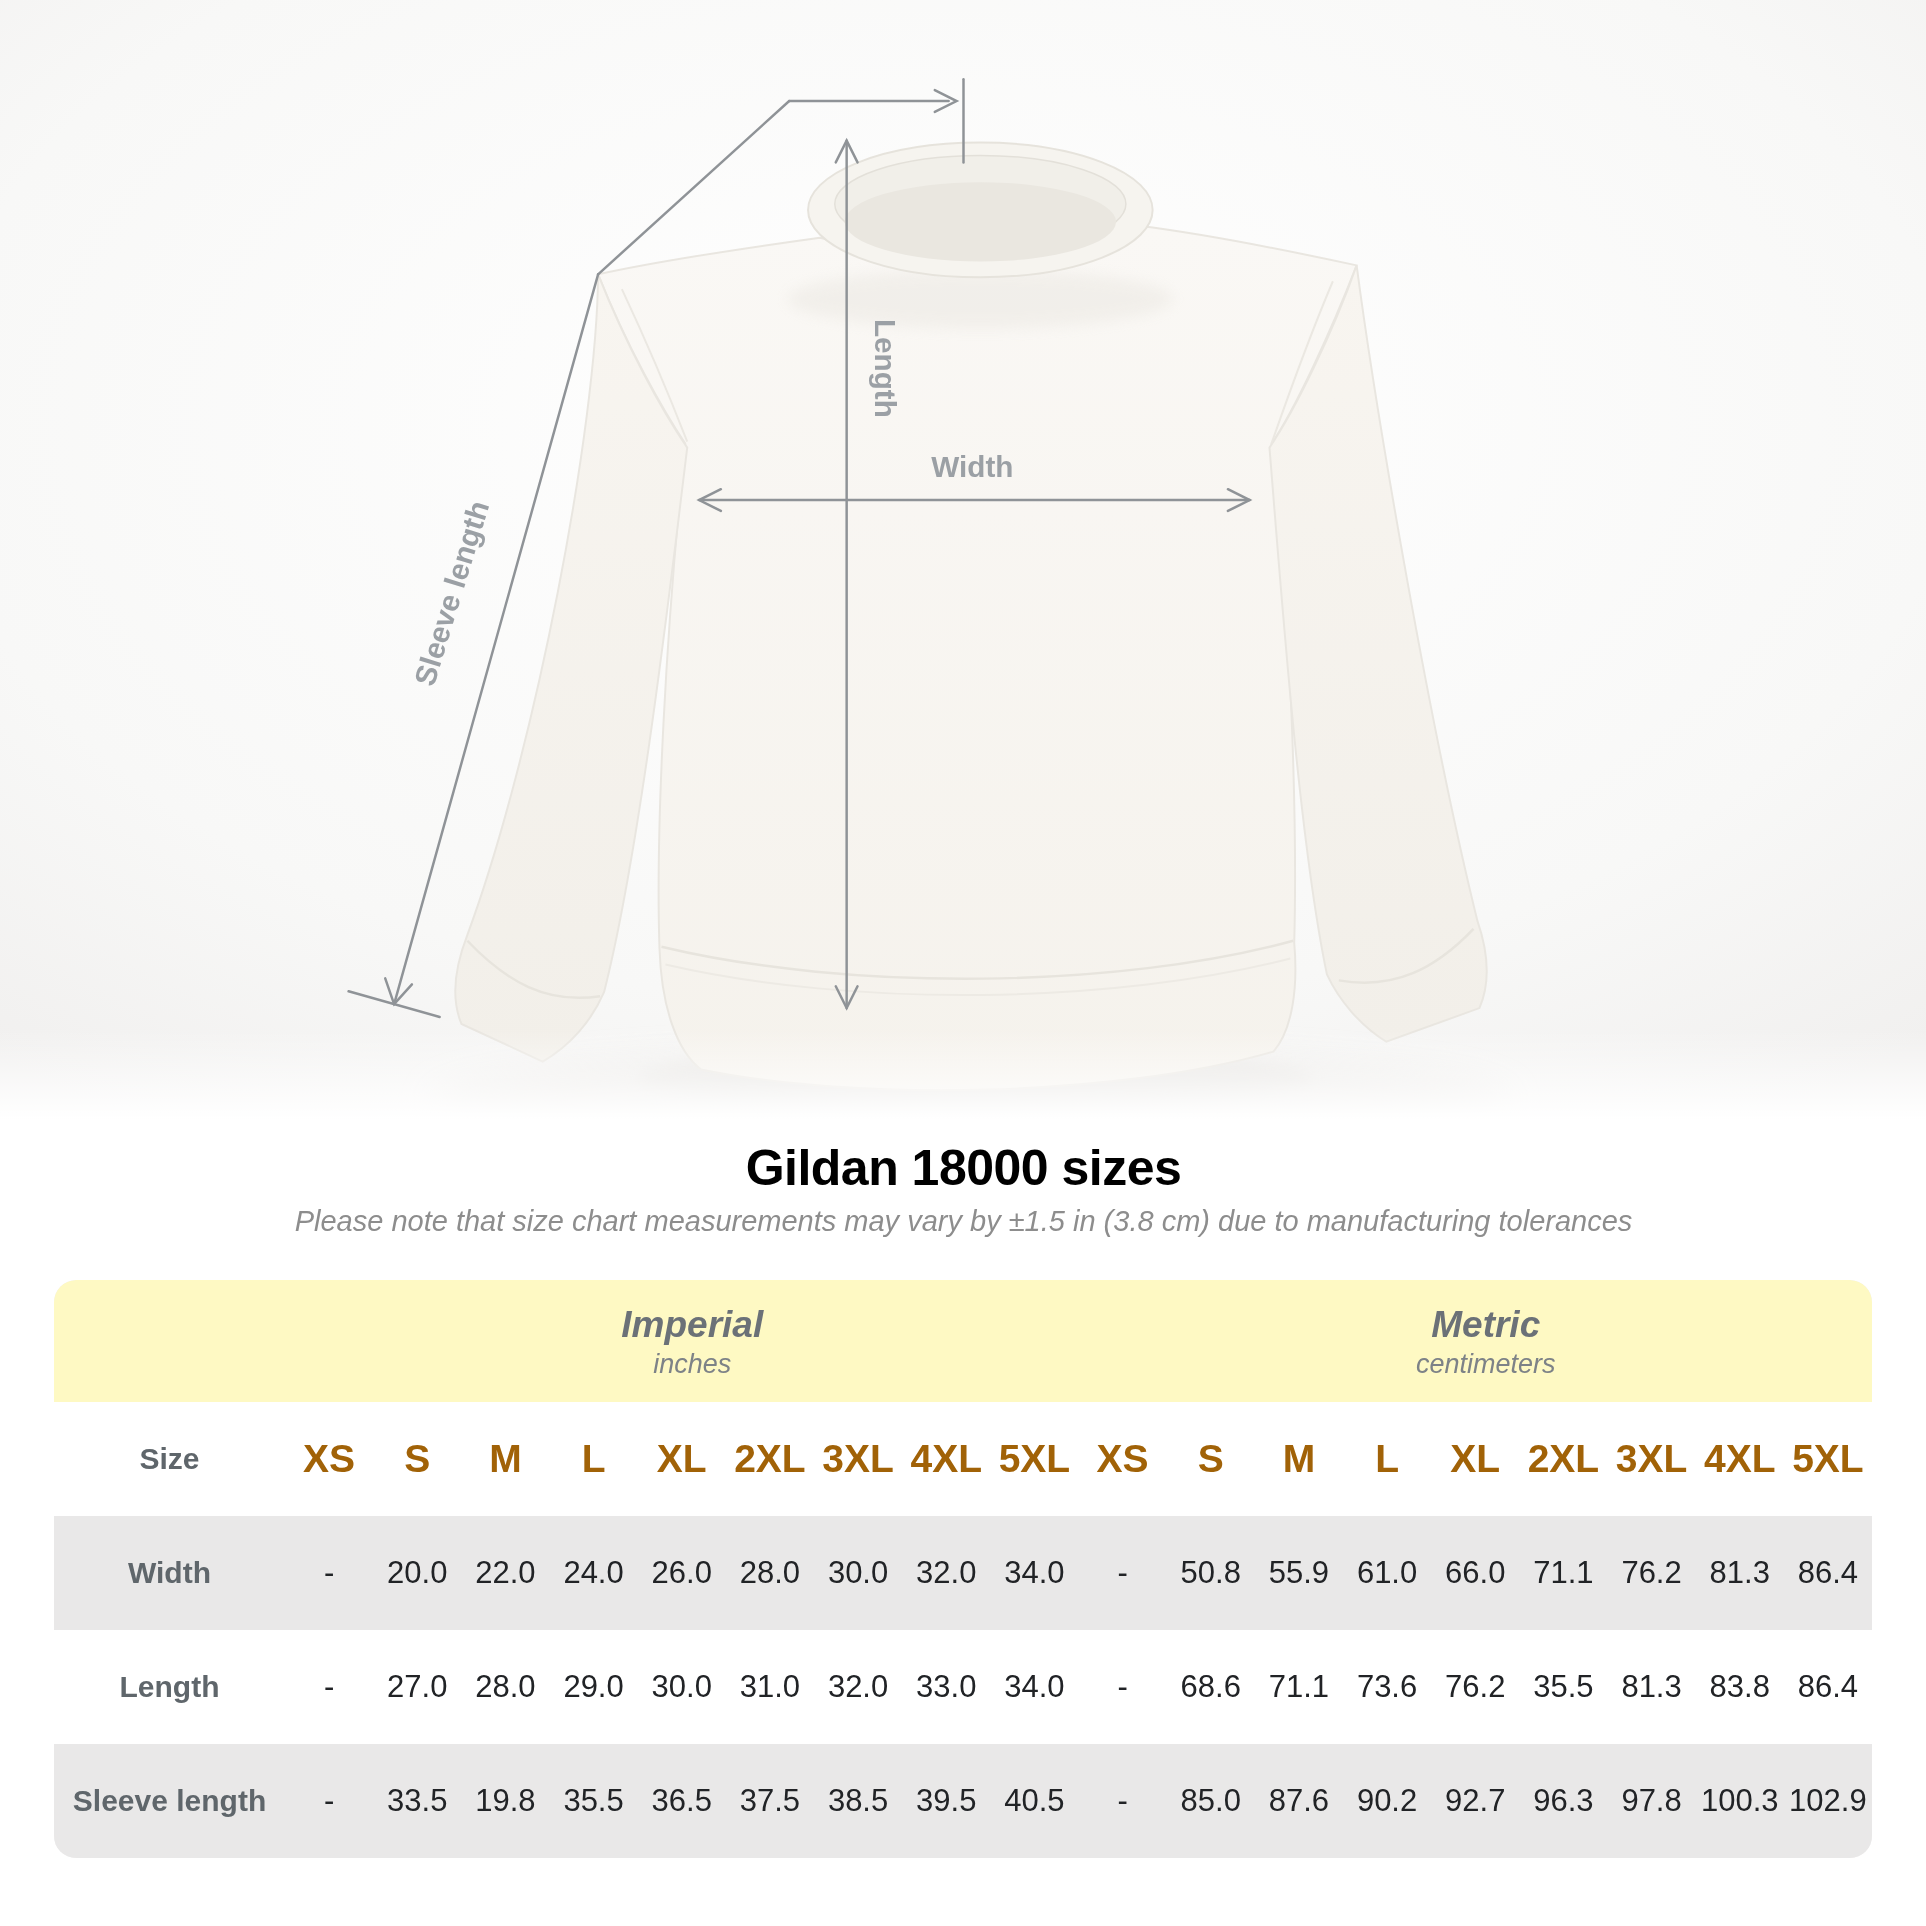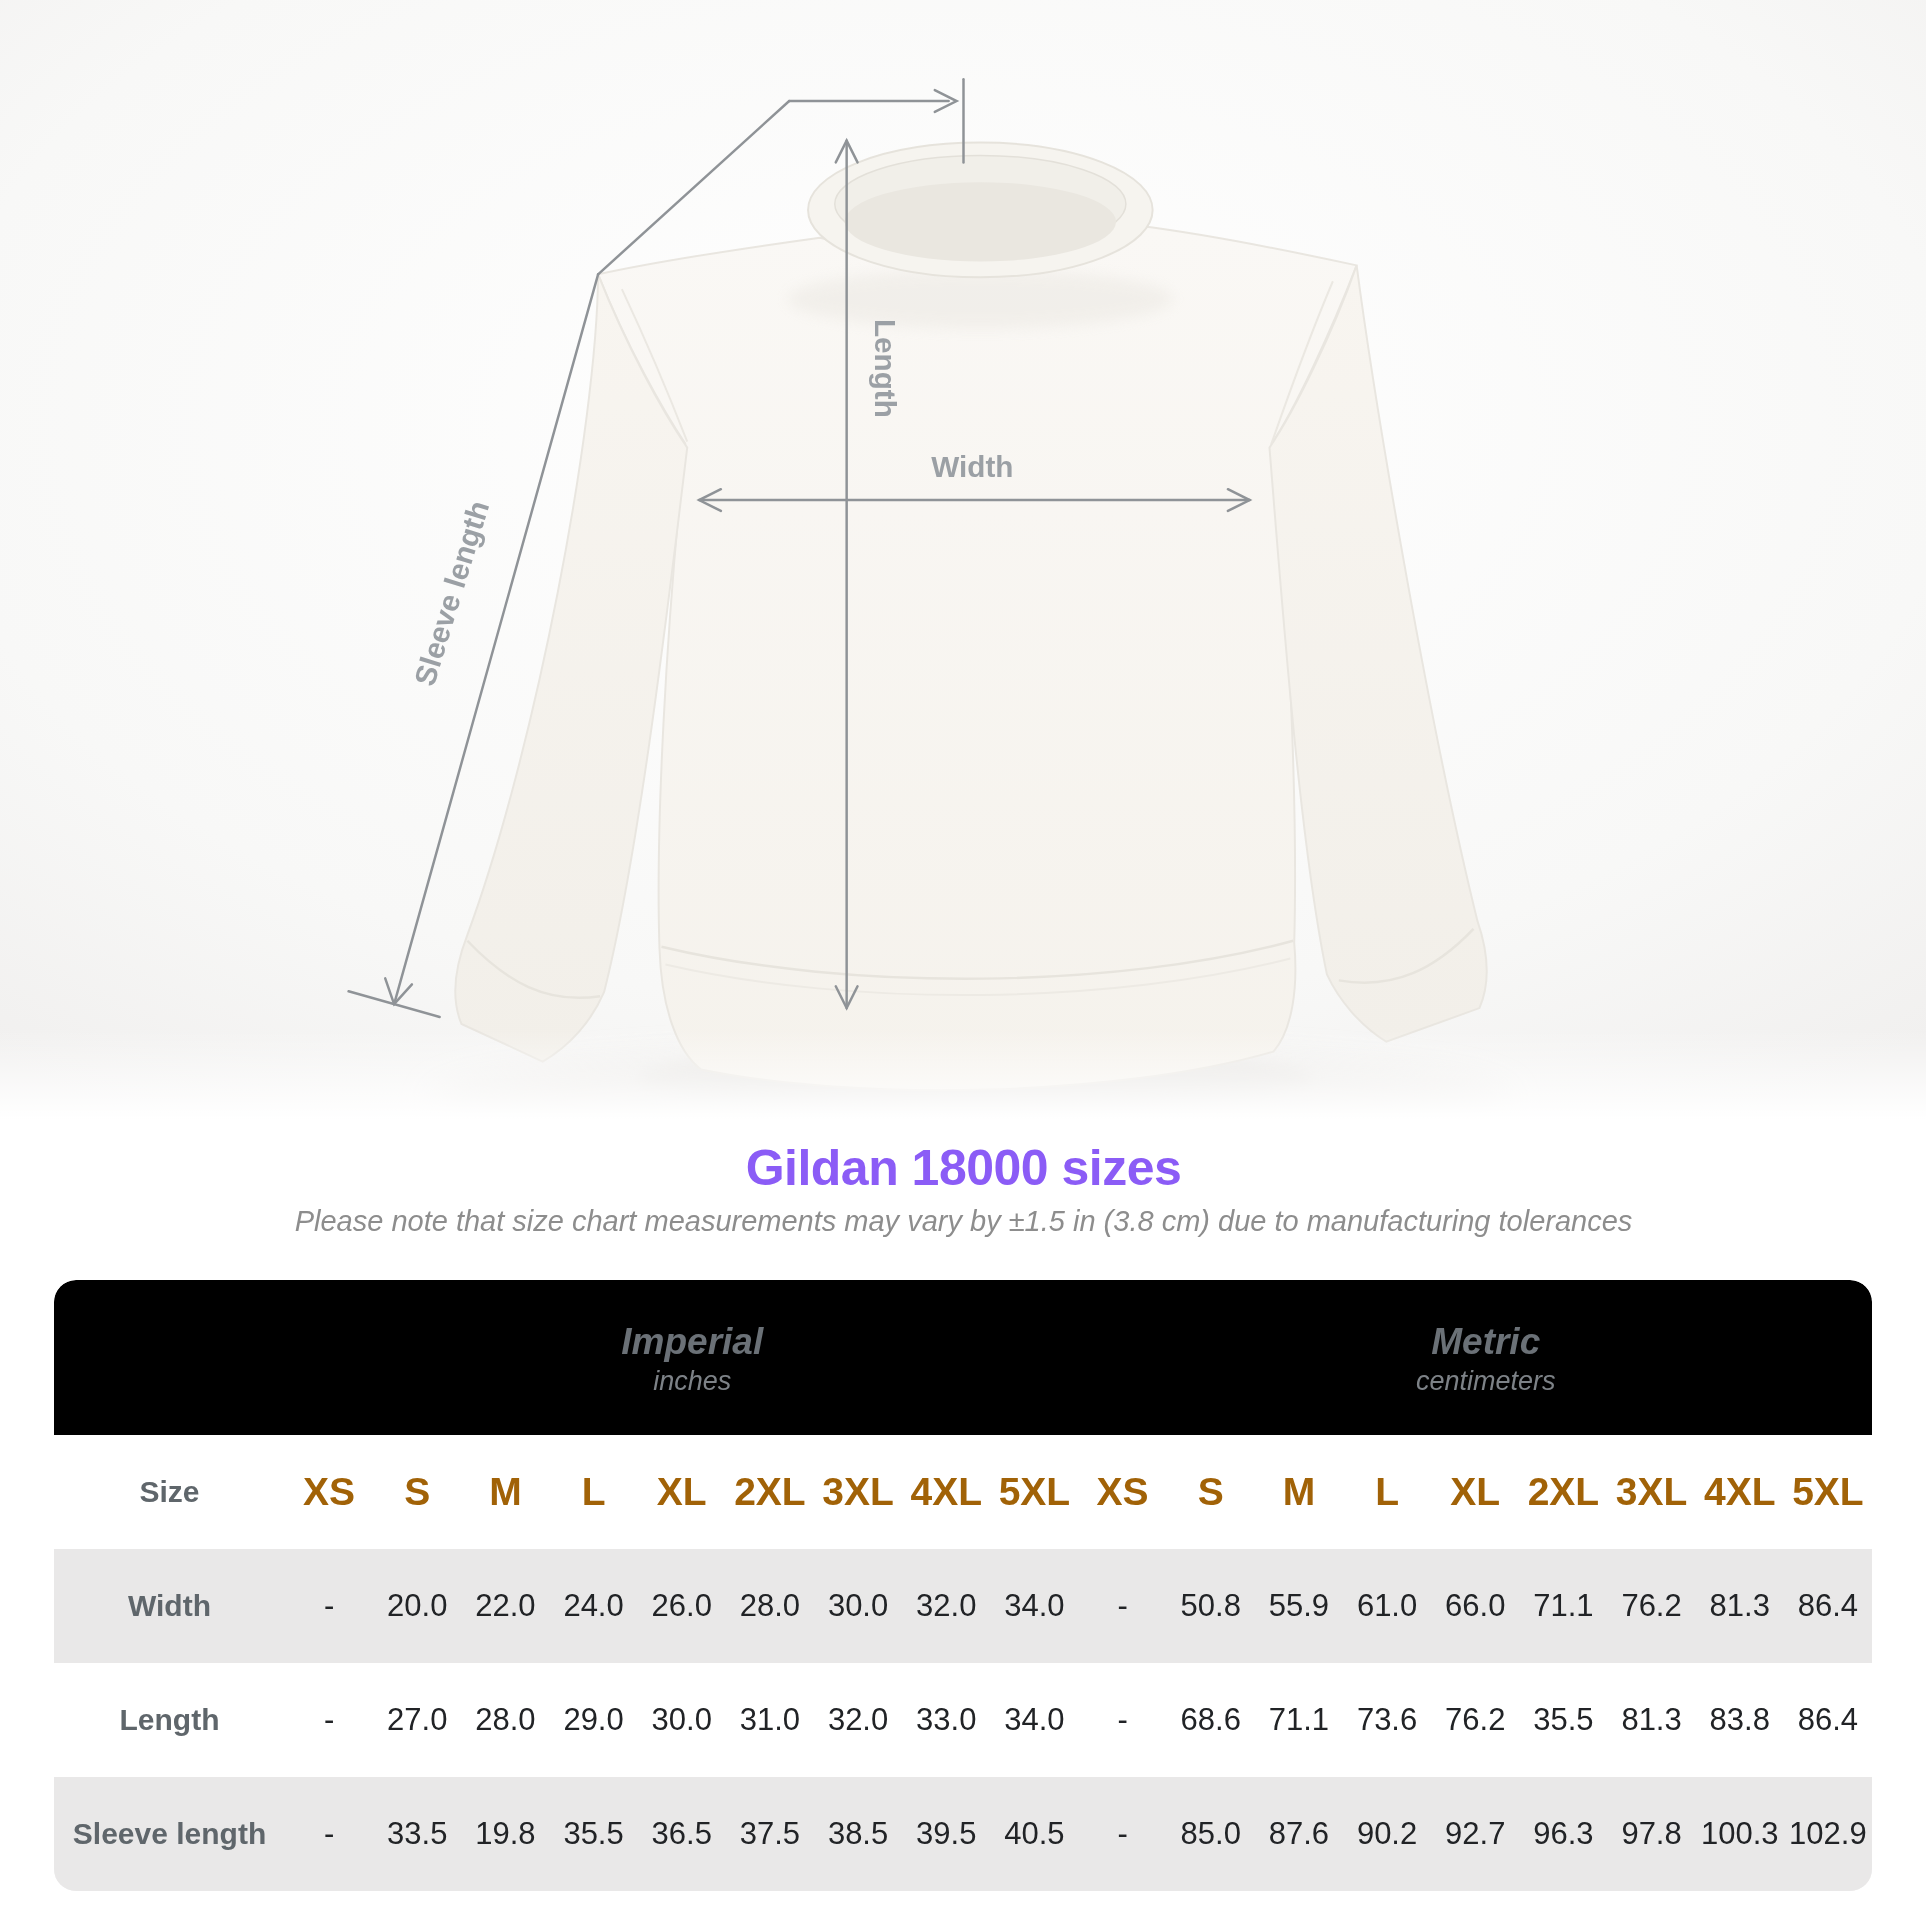--- a/index.html
+++ b/index.html
@@ -5,33 +5,33 @@
   html,body{margin:0;padding:0;}
   body{
     width:1927px;height:1927px;background:#ffffff;overflow:hidden;
     font-family:"Liberation Sans", sans-serif;
   }
   .photo{width:1927px;height:1119px;position:relative;}
   .photo svg{display:block;}
   .titles{text-align:center;}
   .titles h1{
     margin:22px 0 8px 0;font-size:50px;line-height:55px;font-weight:bold;
-    color:#8b5cf6;letter-spacing:-0.5px;
+    color:#000000;letter-spacing:-0.5px;
   }
   .titles p{
     margin:0 0 42px 0;font-size:29px;line-height:34px;font-style:italic;
     color:#8d8d8d;font-weight:normal;
   }
   .sizetable{
     margin:0 54px;width:1818px;background:#f3f2f2;border-radius:22px;
     overflow:hidden;
   }
   .band{
     display:grid;grid-template-columns:231px repeat(18,1fr);column-gap:21px;
-    height:155px;background:#000000;border-radius:22px 22px 0 0;
+    height:122px;background:#fef9c3;border-radius:22px 22px 0 0;
   }
   .group{display:flex;flex-direction:column;align-items:center;justify-content:center;padding-top:4px;}
   .group-imperial{grid-column:2 / span 9;}
   .group-metric{grid-column:11 / span 9;}
   .gname{font-size:37px;font-weight:bold;font-style:italic;color:#6b7177;line-height:42px;}
   .gunit{font-size:27px;font-style:italic;color:#7d8287;line-height:36px;}
   .trow{
     display:grid;grid-template-columns:231px repeat(18,1fr);
     height:114px;
   }

